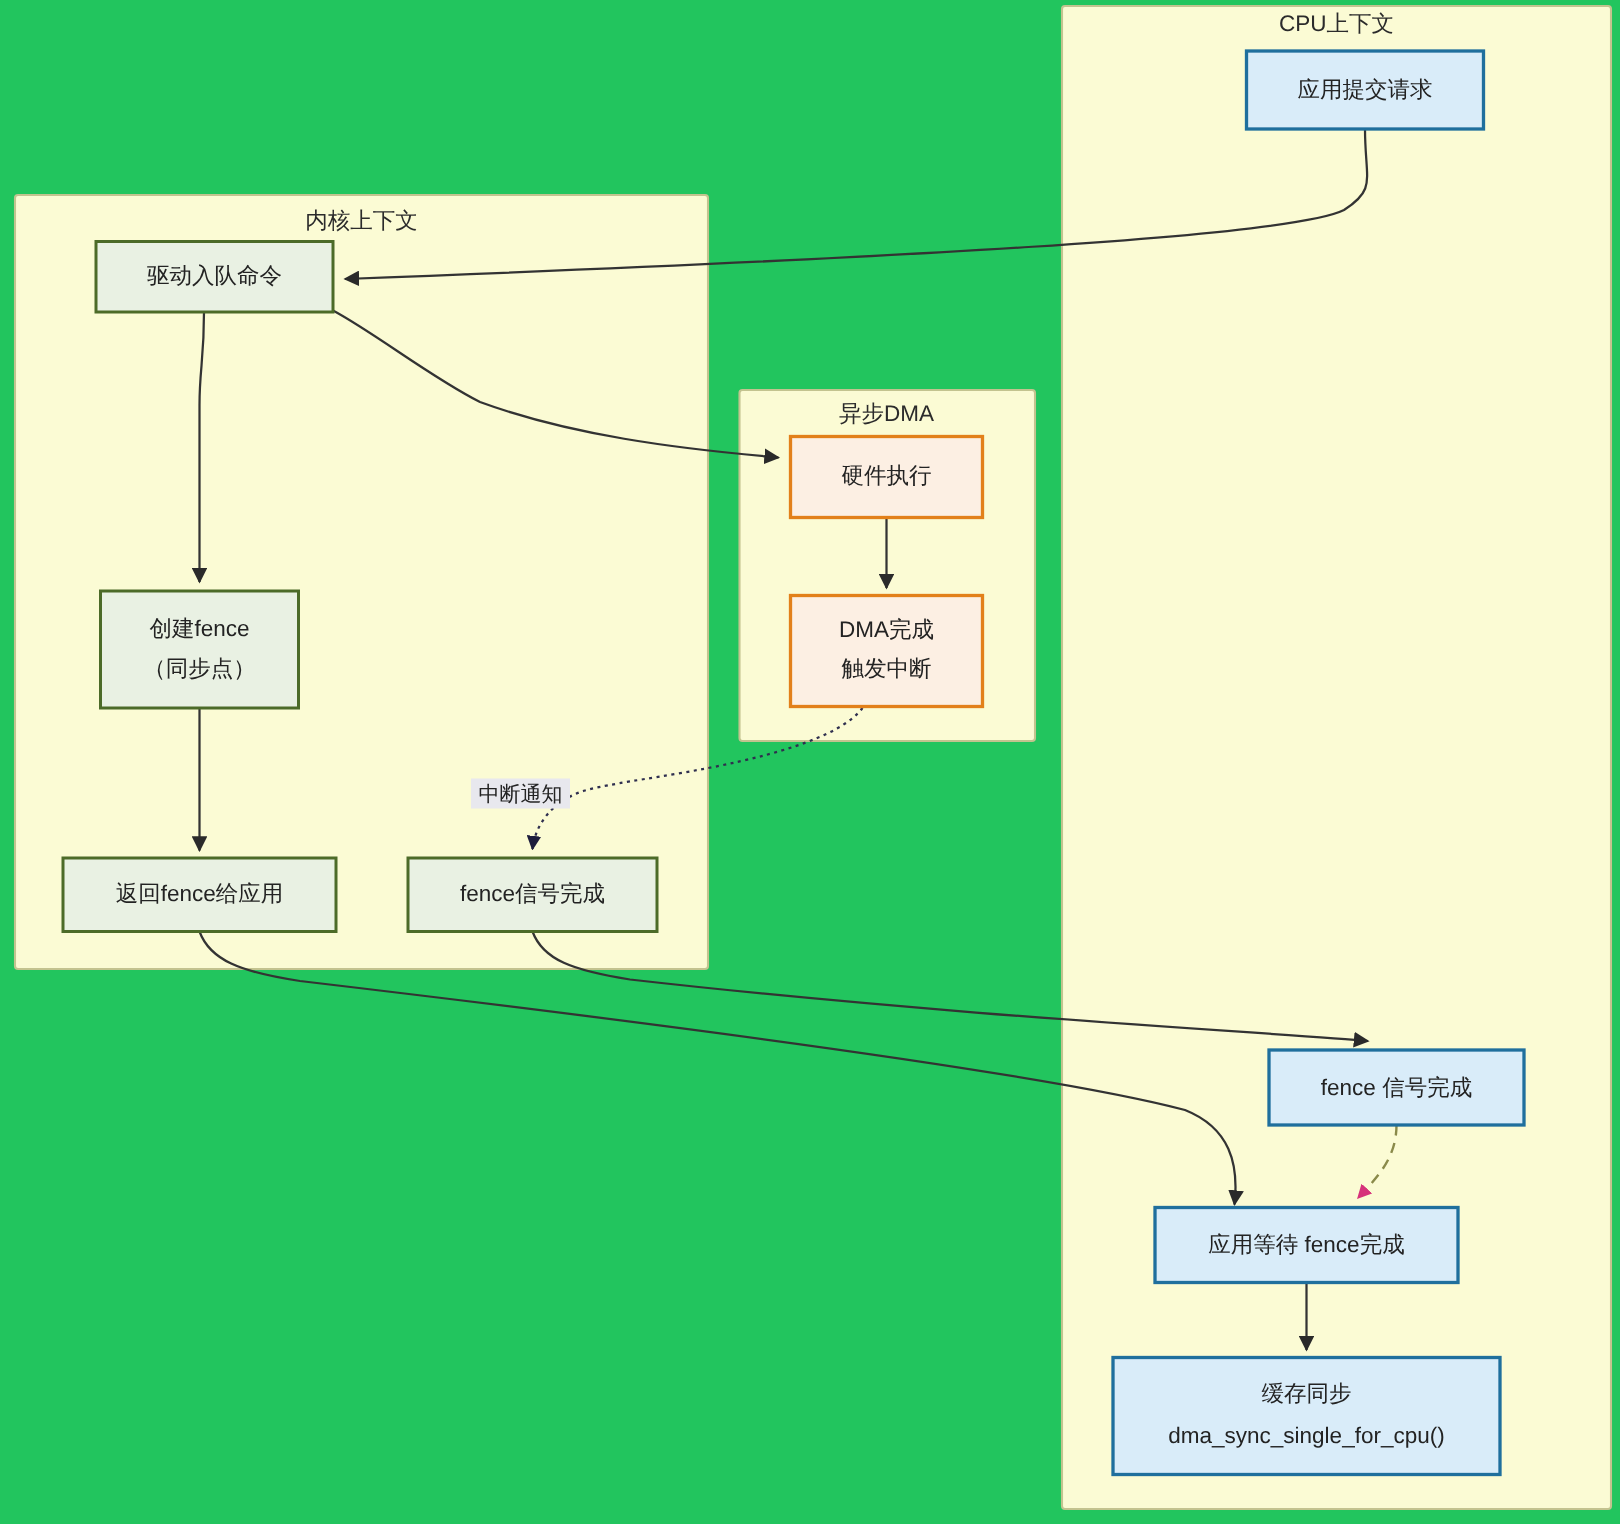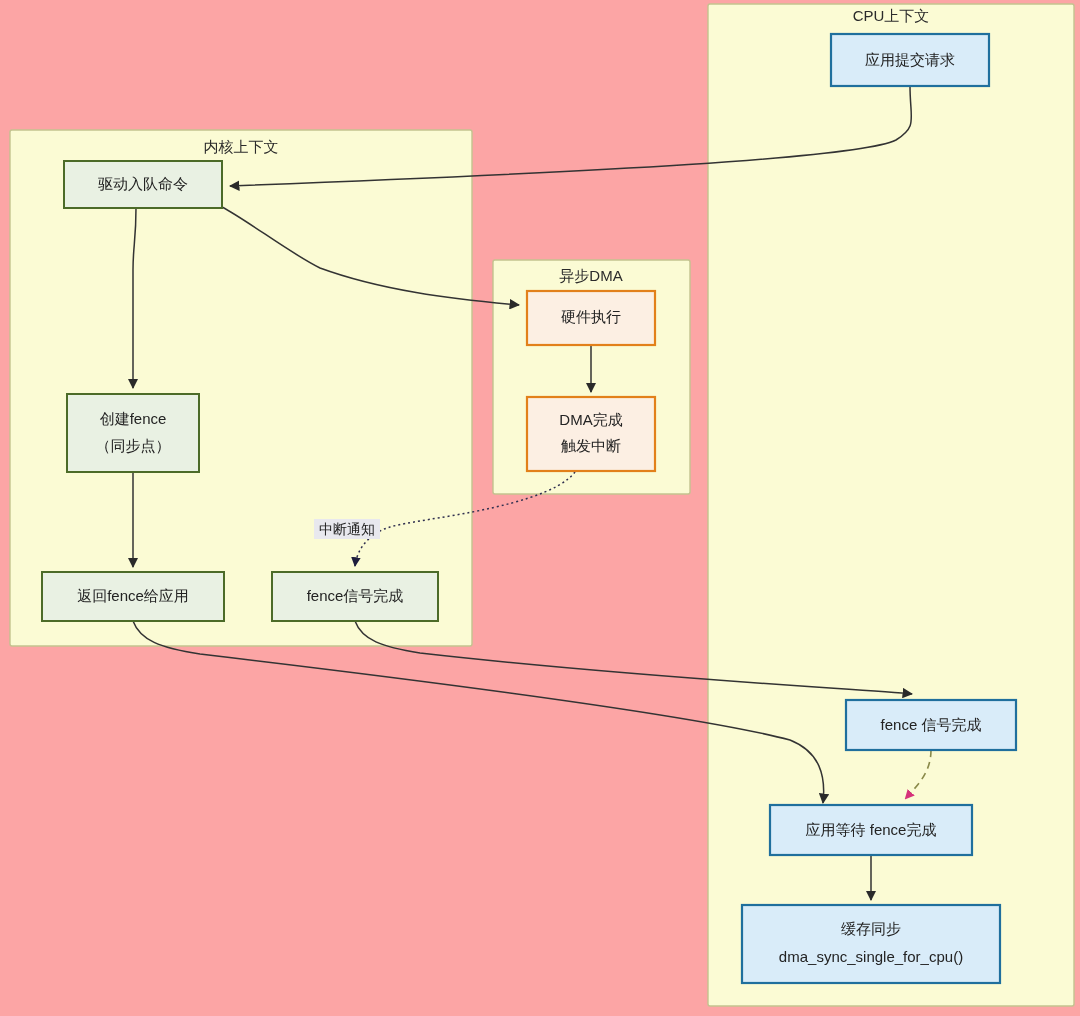--- a/index.html
+++ b/index.html
@@ -10,21 +10,21 @@
   body {
     width: 1080px;
     height: 1016px;
     font-family: "Liberation Sans", "DejaVu Sans", sans-serif;
     overflow: hidden;
   }
   #diagram-root {
     position: relative;
     width: 1080px;
     height: 1016px;
-    background: #fca5a5;
+    background: #22c55e;
   }
   svg#flowchart {
     display: block;
     width: 1080px;
     height: 1016px;
   }
   .cluster-rect {
     fill: #fbfbd4;
     stroke: #c3c38f;
     stroke-width: 1.4;

